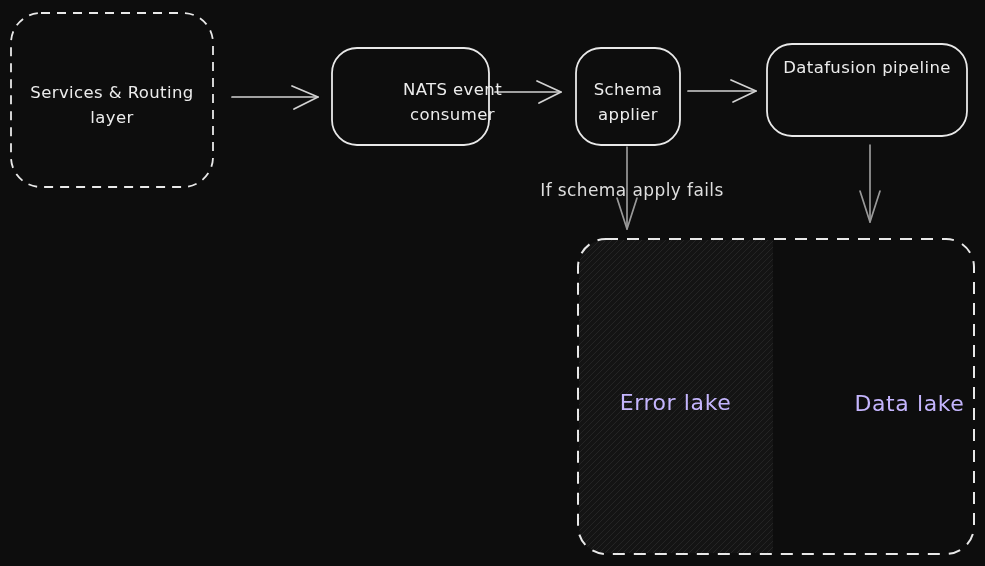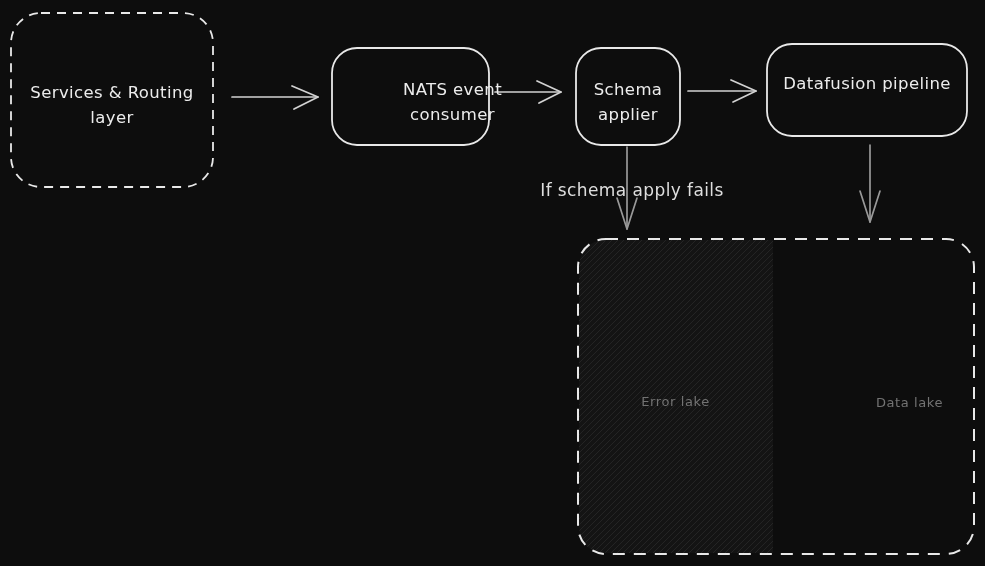--- a/index.html
+++ b/index.html
@@ -32,21 +32,21 @@
     text-align:center;
     font-size:16.5px;letter-spacing:.4px;line-height:1.5;
     color:var(--text);
     pointer-events:auto;
   }
   .label .wrap{display:inline-block;margin-top:12px;}
   .label-services .wrap{max-width:170px;}
   .label-nats .wrap{max-width:112px;}
   .label-schema .wrap{max-width:84px;}
   .edge-label{font-size:17px;color:#dedede;justify-content:center;}
-  .lake-label{font-size:13px;color:#737373;letter-spacing:.6px;}
+  .lake-label{font-size:22px;color:#c4b5fd;letter-spacing:.6px;}
 </style>
 </head>
 <body>
 
 <div class="stage">
 
   <svg class="layer" width="985" height="566" viewBox="0 0 985 566" aria-hidden="true">
     <defs>
       <pattern id="hachure" width="6" height="6" patternUnits="userSpaceOnUse">
         <path d="M-1 7 L7 -1" stroke="rgba(255,255,255,0.065)" stroke-width="1" fill="none"></path>
@@ -92,21 +92,21 @@
   </div>
 
   <div class="label label-nats" style="left:332px;top:48px;width:157px;height:97px;padding-left:42px;">
     <span class="wrap">NATS event consumer</span>
   </div>
 
   <div class="label label-schema" style="left:576px;top:48px;width:104px;height:97px;">
     <span class="wrap">Schema applier</span>
   </div>
 
-  <div class="label" style="left:767px;top:44px;width:200px;height:68px;">
+  <div class="label" style="left:767px;top:28px;width:200px;height:68px;">
     <span class="wrap">Datafusion pipeline</span>
   </div>
 
   <div class="label edge-label" style="left:516px;top:171px;width:232px;height:28px;">
     <span class="wrap">If schema apply fails</span>
   </div>
 
   <div class="label lake-label" style="left:578px;top:382px;width:195px;height:28px;">
     <span class="wrap">Error lake</span>
   </div>

